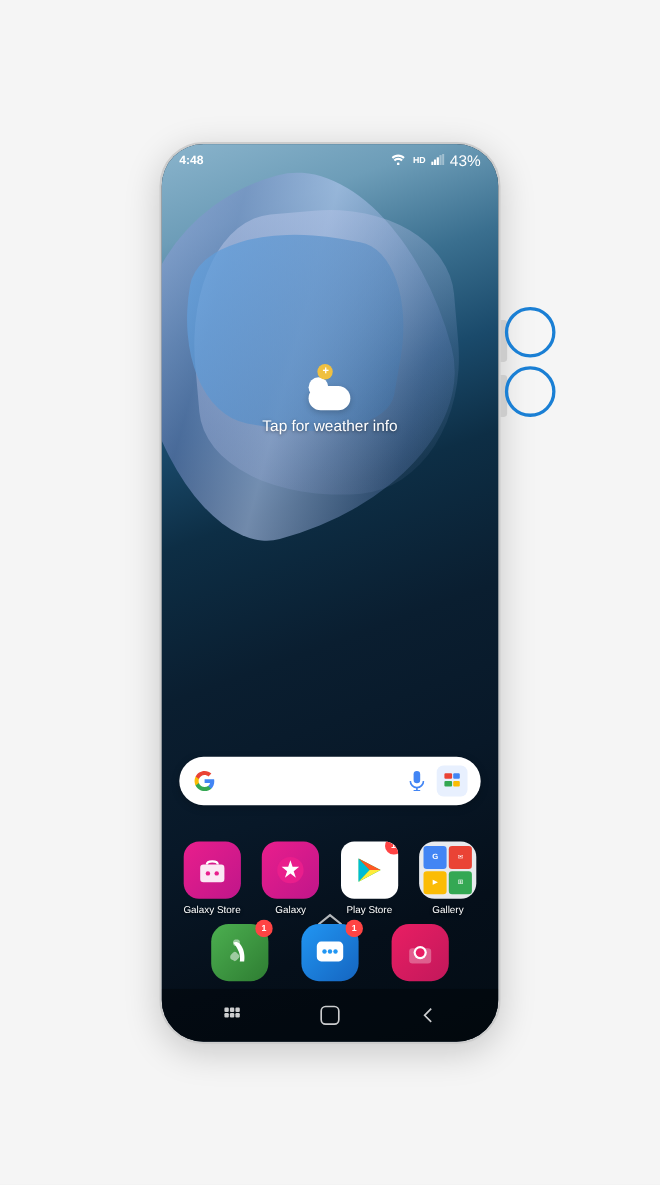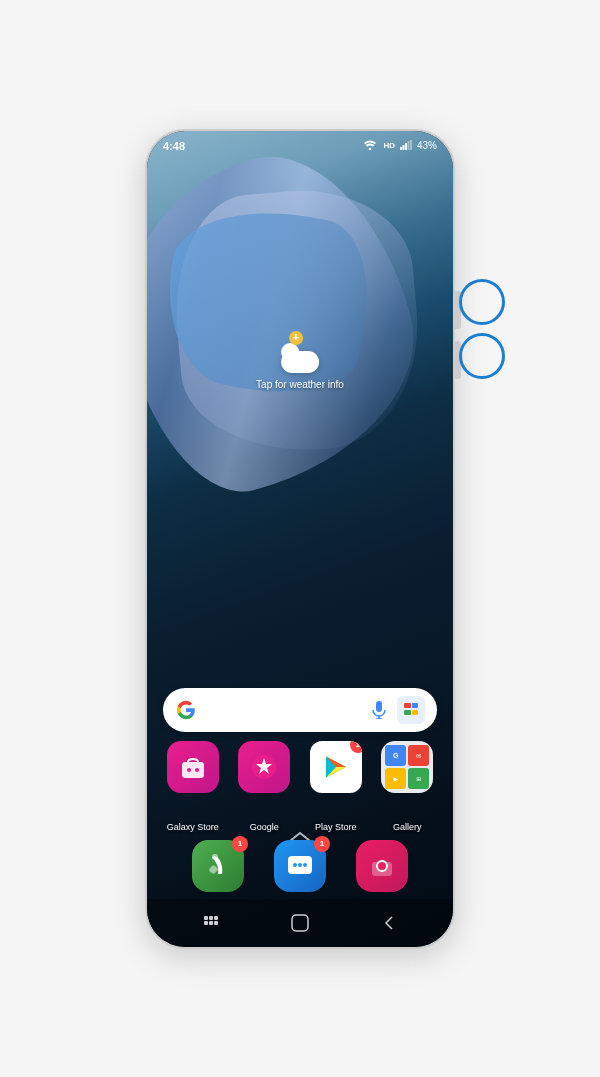--- a/index.html
+++ b/index.html
@@ -190,40 +190,40 @@
       align-items: center;
       gap: 5px;
     }
 
     .status-icon {
       color: white;
       font-size: 8px;
     }
 
     .status-battery {
-      font-size: 10px;
+      font-size: 14px;
       color: white;
       font-weight: 500;
     }
 
     
     .weather-widget {
       position: absolute;
       top: 200px;
       left: 50%;
       transform: translateX(-50%);
       display: flex;
       flex-direction: column;
       align-items: center;
       z-index: 5;
     }
 
     .weather-text {
       margin-top: 6px;
-      font-size: 10px;
+      font-size: 14px;
       color: white;
       text-align: left;
       text-shadow: 0 1px 3px rgba(0,0,0,0.5);
     }
 
     
     .search-bar {
       position: absolute;
       bottom: 215px;
       left: 16px;
@@ -306,21 +306,20 @@
       justify-content: center;
       position: relative;
       overflow: hidden;
     }
 
     .app-label {
       font-size: 9px;
       color: white;
       text-align: left;
       text-shadow: 0 1px 3px rgba(0,0,0,0.7);
-      margin-top: 24px;
     }
 
     
     .icon-galaxy-store {
       background: linear-gradient(135deg, #e91e8c, #c0168a);
     }
 
     
     .icon-gallery {
       background: linear-gradient(135deg, #e91e8c, #c0168a);
@@ -548,21 +547,21 @@
           <span class="app-label">Galaxy Store</span>
         </div>
 
         <div class="app-item">
           <div class="app-icon icon-gallery">
             <svg width="30" height="30" viewBox="0 0 30 30" fill="none">
               <circle cx="15" cy="15" r="12" fill="#e91e8c"></circle>
               <path d="M15 6 L17 12 L23 12 L18 16 L20 22 L15 18 L10 22 L12 16 L7 12 L13 12 Z" fill="white"></path>
             </svg>
           </div>
-          <span class="app-label">Google</span>
+          <span class="app-label">Galaxy</span>
         </div>
 
         <div class="app-item">
           <div class="app-icon play-store-bg" style="position:relative;">
             <div class="badge">1</div>
             <svg width="28" height="28" viewBox="0 0 28 28">
               <path d="M4 3.5 L24 14 L4 24.5 Z" fill="#00C853"></path>
               <path d="M4 3.5 L14 14 L4 24.5 Z" fill="#00BCD4"></path>
               <path d="M14 14 L24 14 L4 24.5 Z" fill="#FFEB3B"></path>
               <path d="M4 3.5 L24 14 L14 14 Z" fill="#FF5722"></path>

